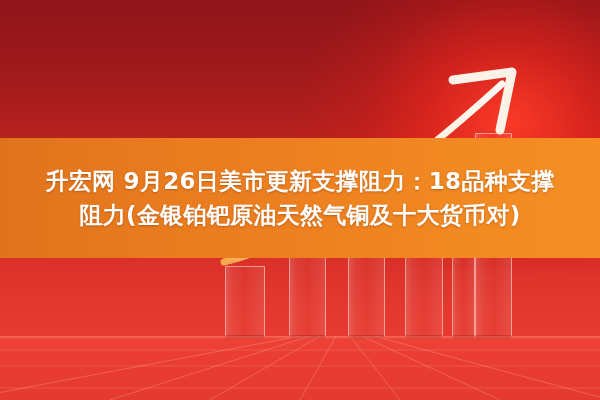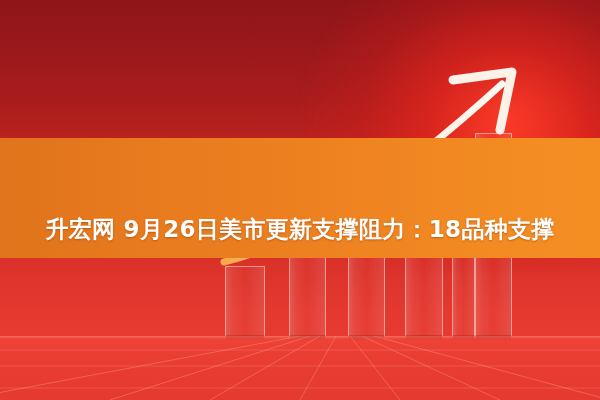--- a/index.html
+++ b/index.html
@@ -102,21 +102,21 @@
     height: 120px;
     background: linear-gradient(to right,
         #e0741c 0%,
         #e77a1e 22%,
         #ed8120 52%,
         #f28a22 80%,
         #f48e23 100%);
     display: flex;
     flex-direction: column;
     align-items: center;
-    justify-content: flex-end;
+    justify-content: center;
     box-sizing: border-box;
     padding: 12px 14px;
   }
   .banner-line {
     color: #ffffff;
     font-weight: bold;
     font-size: 23px;
     line-height: 34px;
     letter-spacing: 0.3px;
     white-space: nowrap;
@@ -169,15 +169,16 @@
           <stop offset="100%" stop-color="#fffaf5"></stop>
         </linearGradient>
       </defs>
       <path d="M 224 262 C 300 244, 390 186, 502 84" fill="none" stroke="url(#arrowGrad)" stroke-width="7" stroke-linecap="round"></path>
       <path d="M 453 80 L 512 72 L 500 130" fill="none" stroke="#fdf2e8" stroke-width="9" stroke-linecap="round" stroke-linejoin="round"></path>
     </svg>
   </div>
 
   <div class="banner">
     <div class="banner-line">升宏网 9月26日美市更新支撑阻力：18品种支撑</div>
+    <div class="banner-line">阻力(金银铂钯原油天然气铜及十大货币对)</div>
   </div>
 
 </div>
 
 </body></html>

